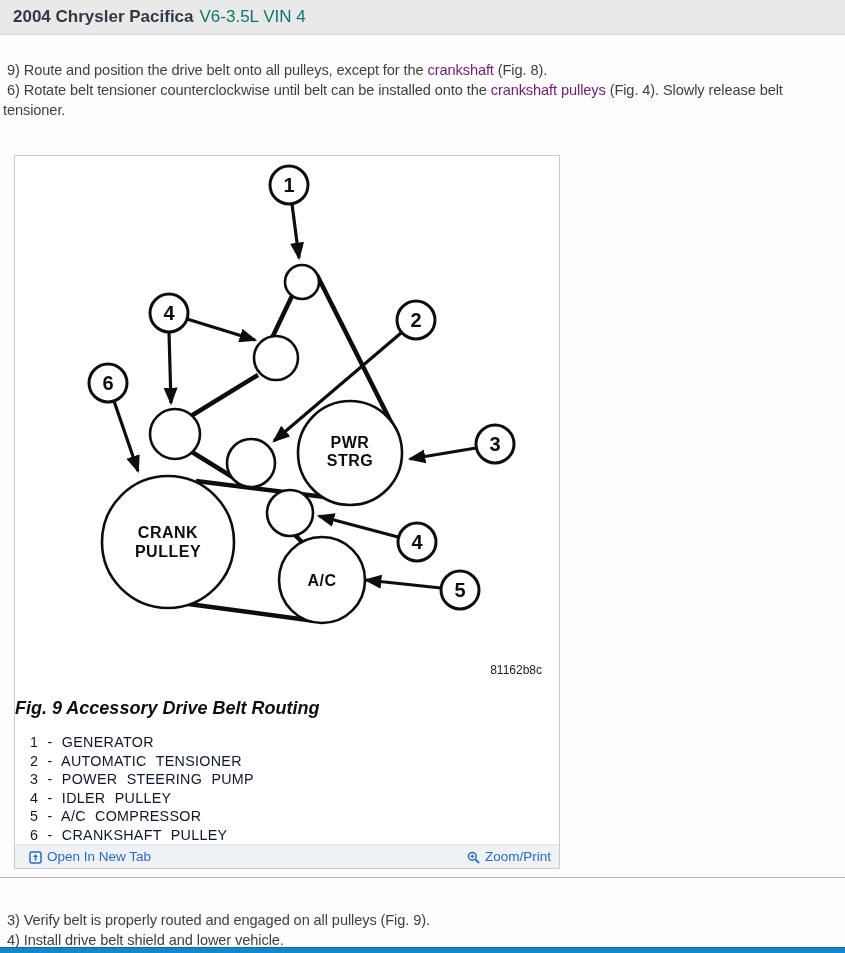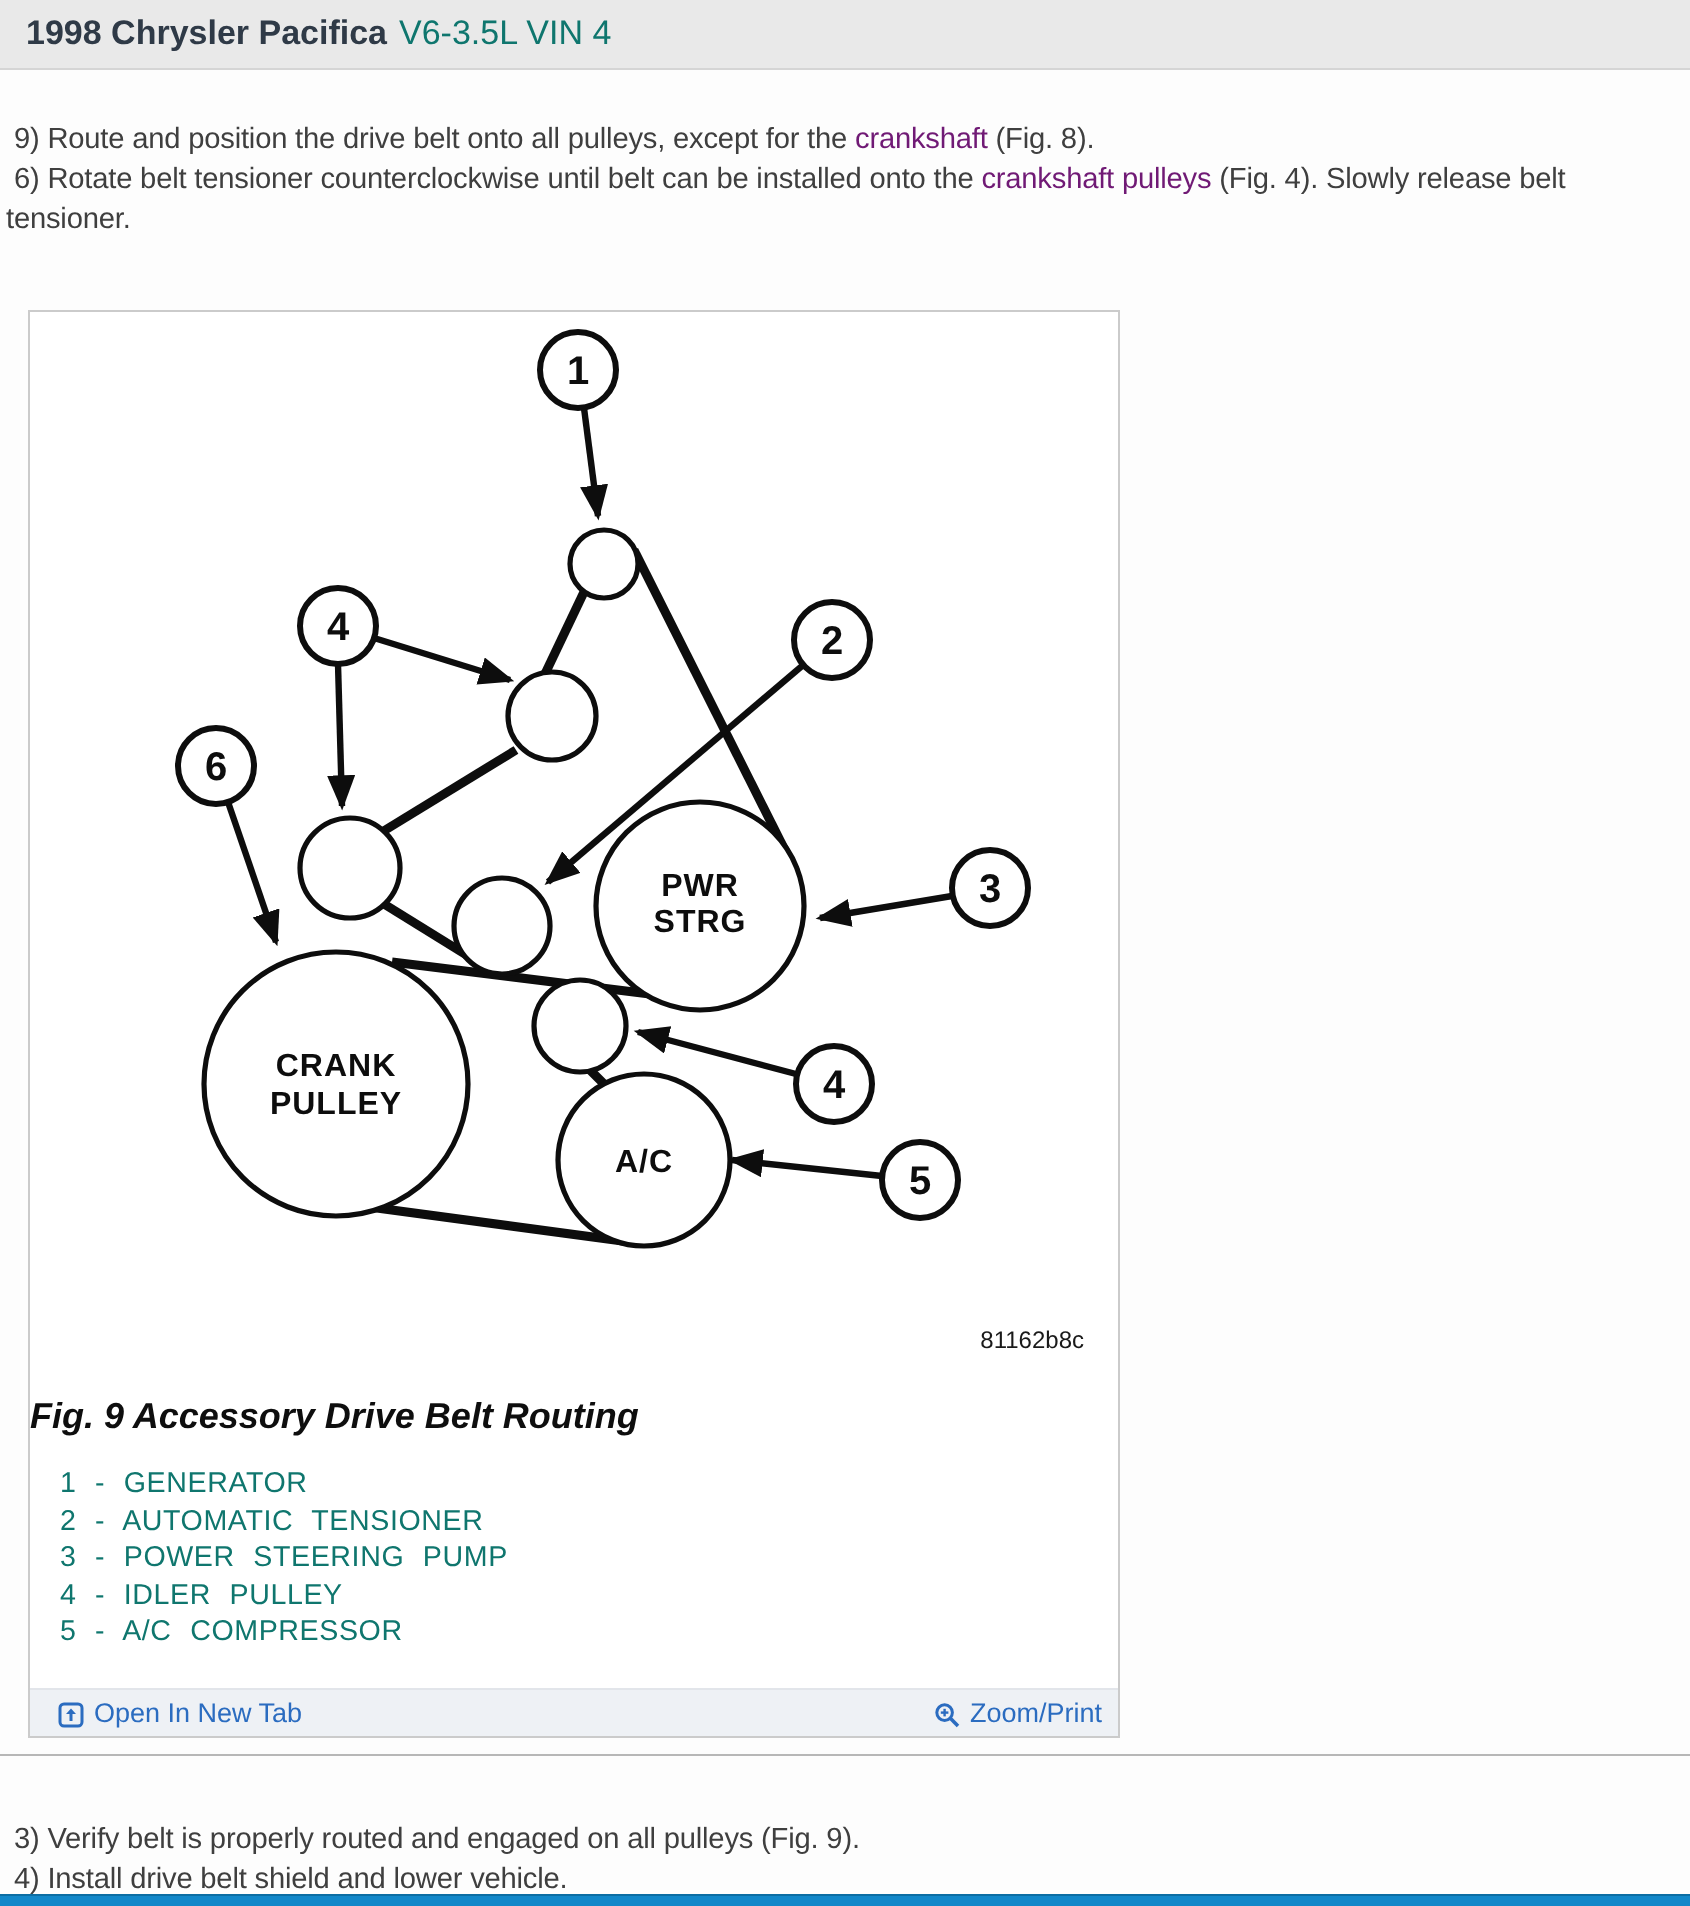--- a/index.html
+++ b/index.html
@@ -32,21 +32,21 @@
     position:absolute;left:14px;top:155px;width:546px;height:714px;
     background:#ffffff;border:1px solid #cbcbcb;box-sizing:border-box;
   }
   .diagram{position:absolute;left:0px;top:1px;}
   .caption{
     position:absolute;left:0;top:542px;width:544px;text-align:left;
     font-size:18px;font-weight:bold;font-style:italic;color:#0e0e0e;
   }
   .legend{
     position:absolute;left:15px;top:577px;
-    font-size:14.3px;line-height:18.6px;color:#0f766e;
+    font-size:14.3px;line-height:18.6px;color:#0f172a;
     letter-spacing:0.3px;word-spacing:5px;
   }
   .fig-footer{
     position:absolute;left:0;bottom:0;width:544px;height:24px;
     background:#eef1f5;border-top:1px solid #e2e5ea;
     display:flex;align-items:center;justify-content:space-between;
     padding:0 8px 0 14px;box-sizing:border-box;
   }
   .fig-link{
     display:flex;align-items:flex-end;gap:5px;
@@ -54,21 +54,21 @@
   }
   .fig-link svg{display:block;}
   
   .content-divider{position:absolute;left:0;top:877px;width:845px;height:1px;background:#b7b7b7;}
   .bottom-bar{position:absolute;left:0;bottom:0;width:845px;height:6px;background:#1287c9;border-top:1px solid #0c6da3;box-sizing:border-box;}
 </style>
 </head>
 <body>
 
 <div class="hdr">
-  <span class="title">1998 Chrysler Pacifica</span>
+  <span class="title">2004 Chrysler Pacifica</span>
   <span class="subtitle">V6-3.5L VIN 4</span>
 </div>
 
 <div class="step" id="step1"><span> 9) Route and position the drive belt onto all pulleys, except for the </span><a>crankshaft</a><span> (Fig. 8).</span></div>
 <div class="step" id="step2"><span> 6) Rotate belt tensioner counterclockwise until belt can be installed onto the </span><a>crankshaft pulleys</a><span> (Fig. 4). Slowly release belt
 tensioner.</span></div>
 
 <div class="figure-box">
 
   <svg class="diagram" width="545" height="540" viewBox="0 0 545 540" xmlns="http://www.w3.org/2000/svg">
@@ -153,20 +153,21 @@
   </svg>
 
   <div class="caption">Fig. 9 Accessory Drive Belt Routing</div>
 
   <div class="legend">
     <div>1 - GENERATOR</div>
     <div>2 - AUTOMATIC TENSIONER</div>
     <div>3 - POWER STEERING PUMP</div>
     <div>4 - IDLER PULLEY</div>
     <div>5 - A/C COMPRESSOR</div>
+    <div>6 - CRANKSHAFT PULLEY</div>
   </div>
 
   <div class="fig-footer">
     <a class="fig-link">
       <span>
         <svg width="13" height="13" viewBox="0 0 13 13">
           <rect x="1" y="1" width="11" height="11" rx="2" fill="none" stroke="#2b6cc0" stroke-width="1.5"></rect>
           <line x1="6.5" y1="9.5" x2="6.5" y2="5" stroke="#2b6cc0" stroke-width="1.5"></line>
           <path d="M4 6 L6.5 3.2 L9 6 Z" fill="#2b6cc0"></path>
         </svg>

